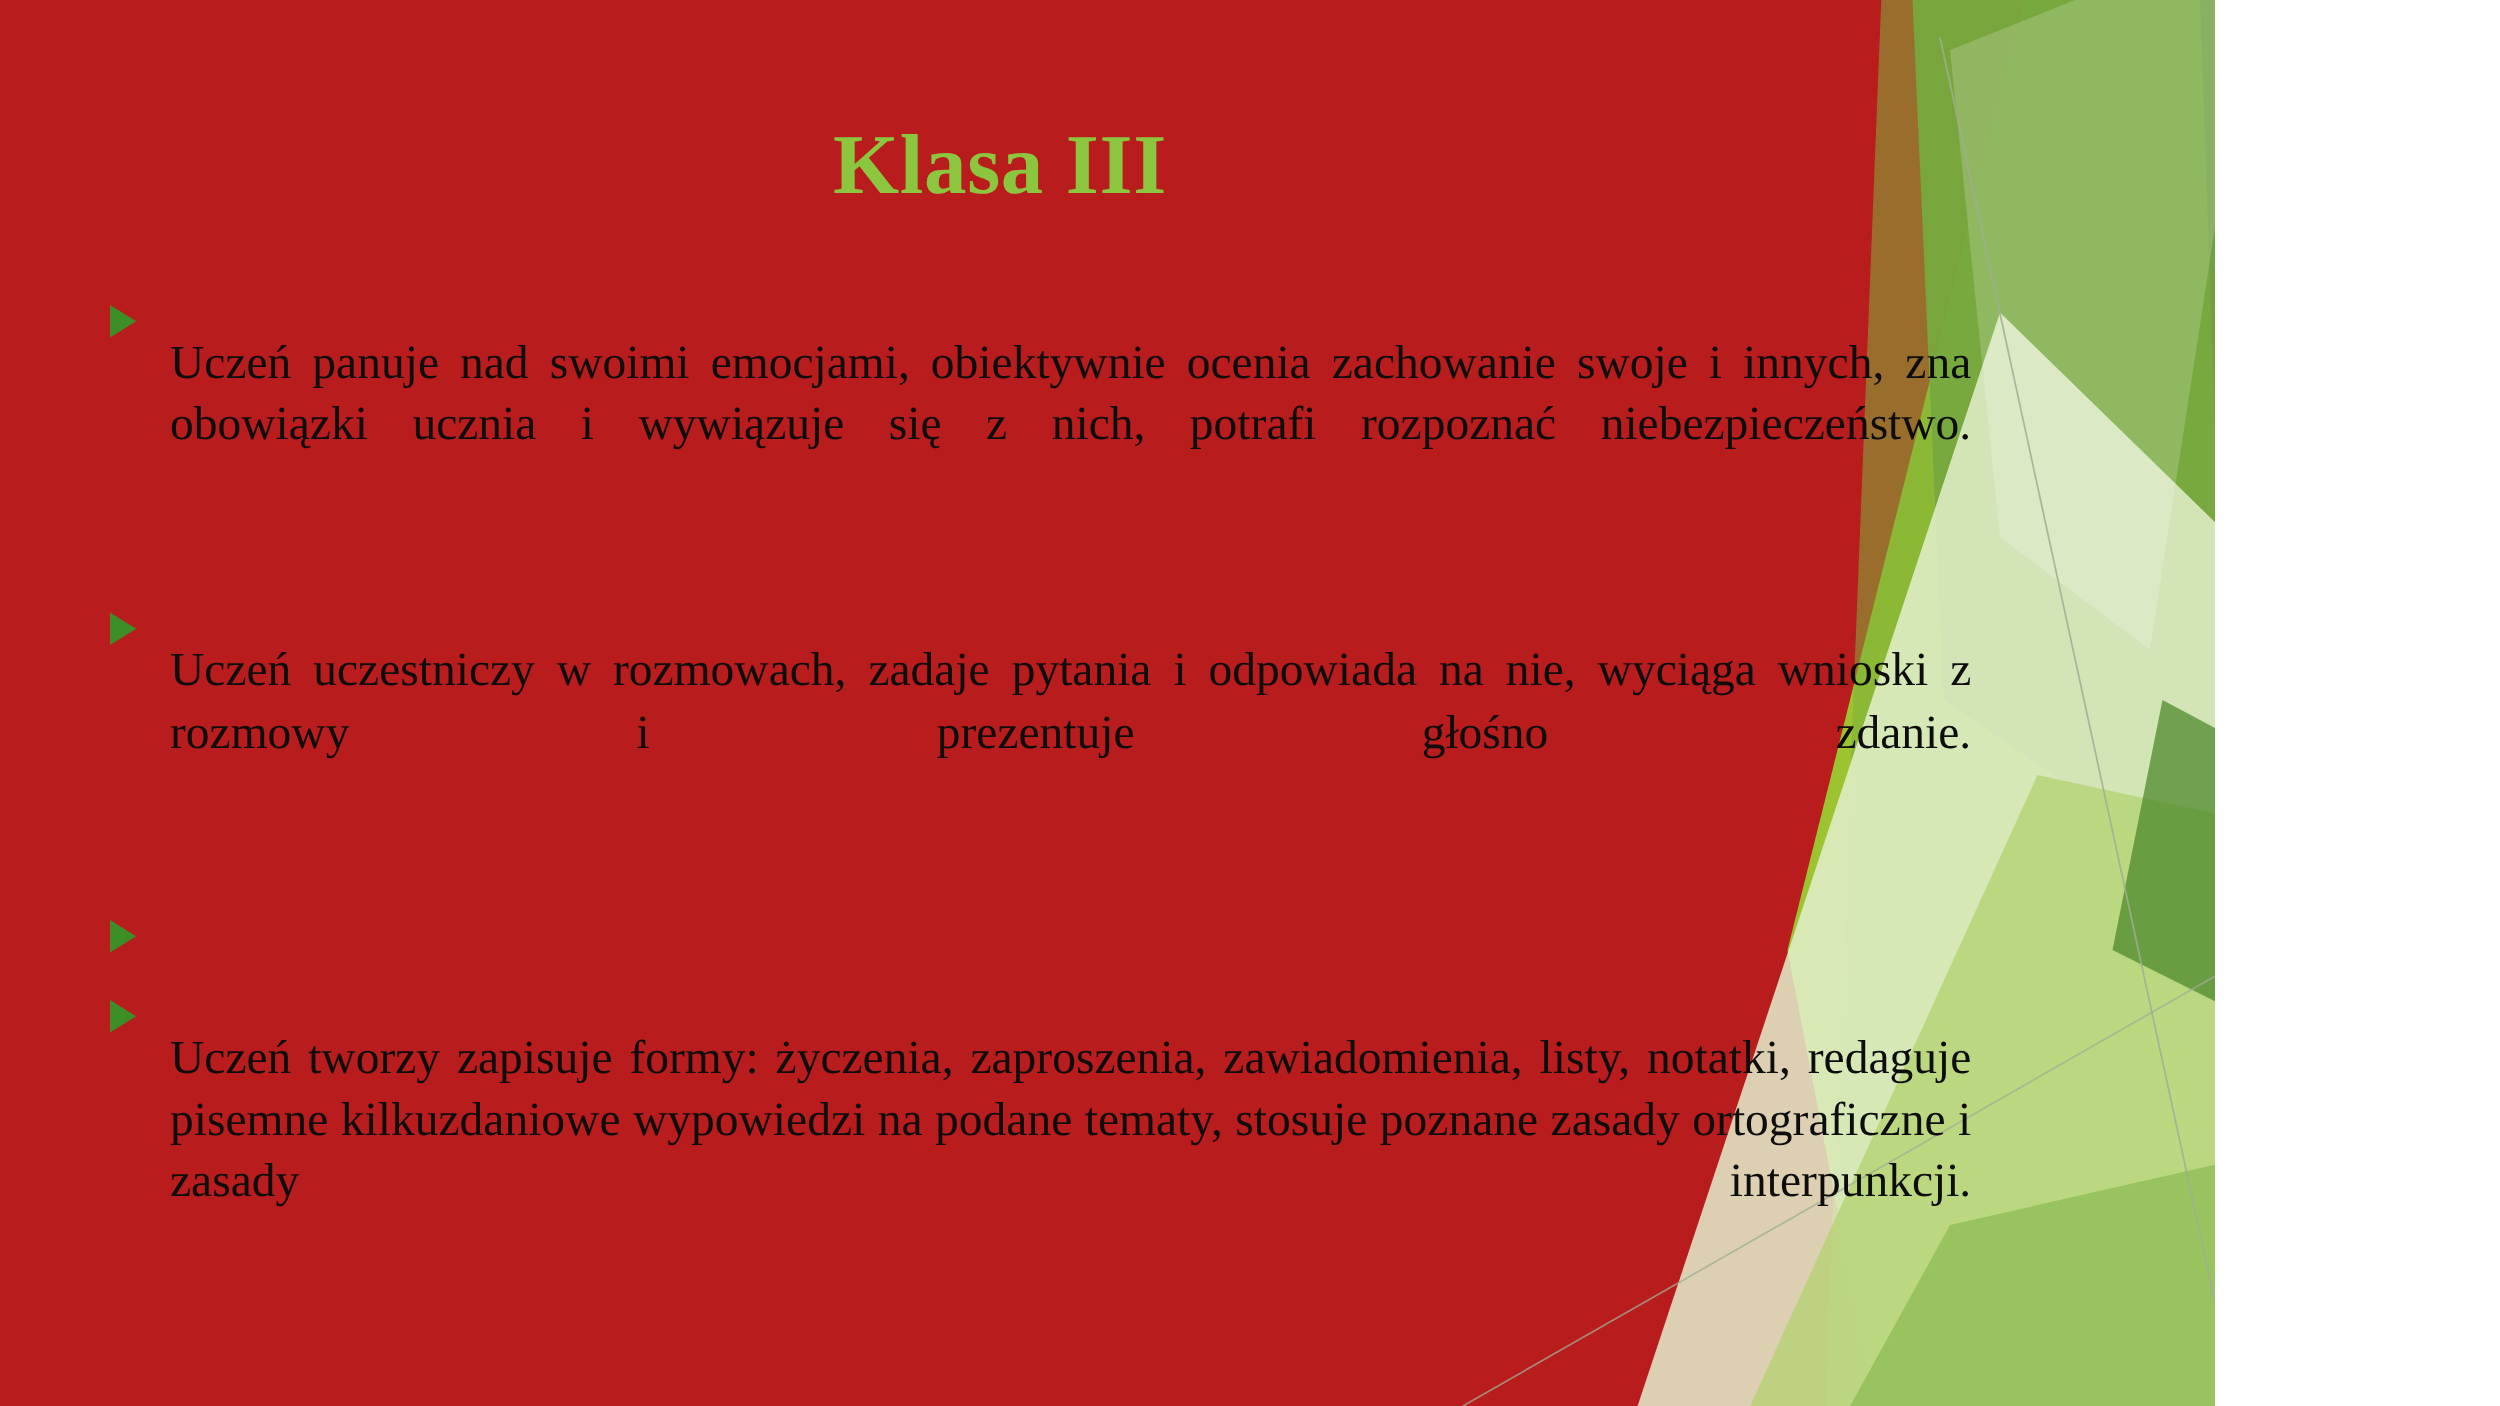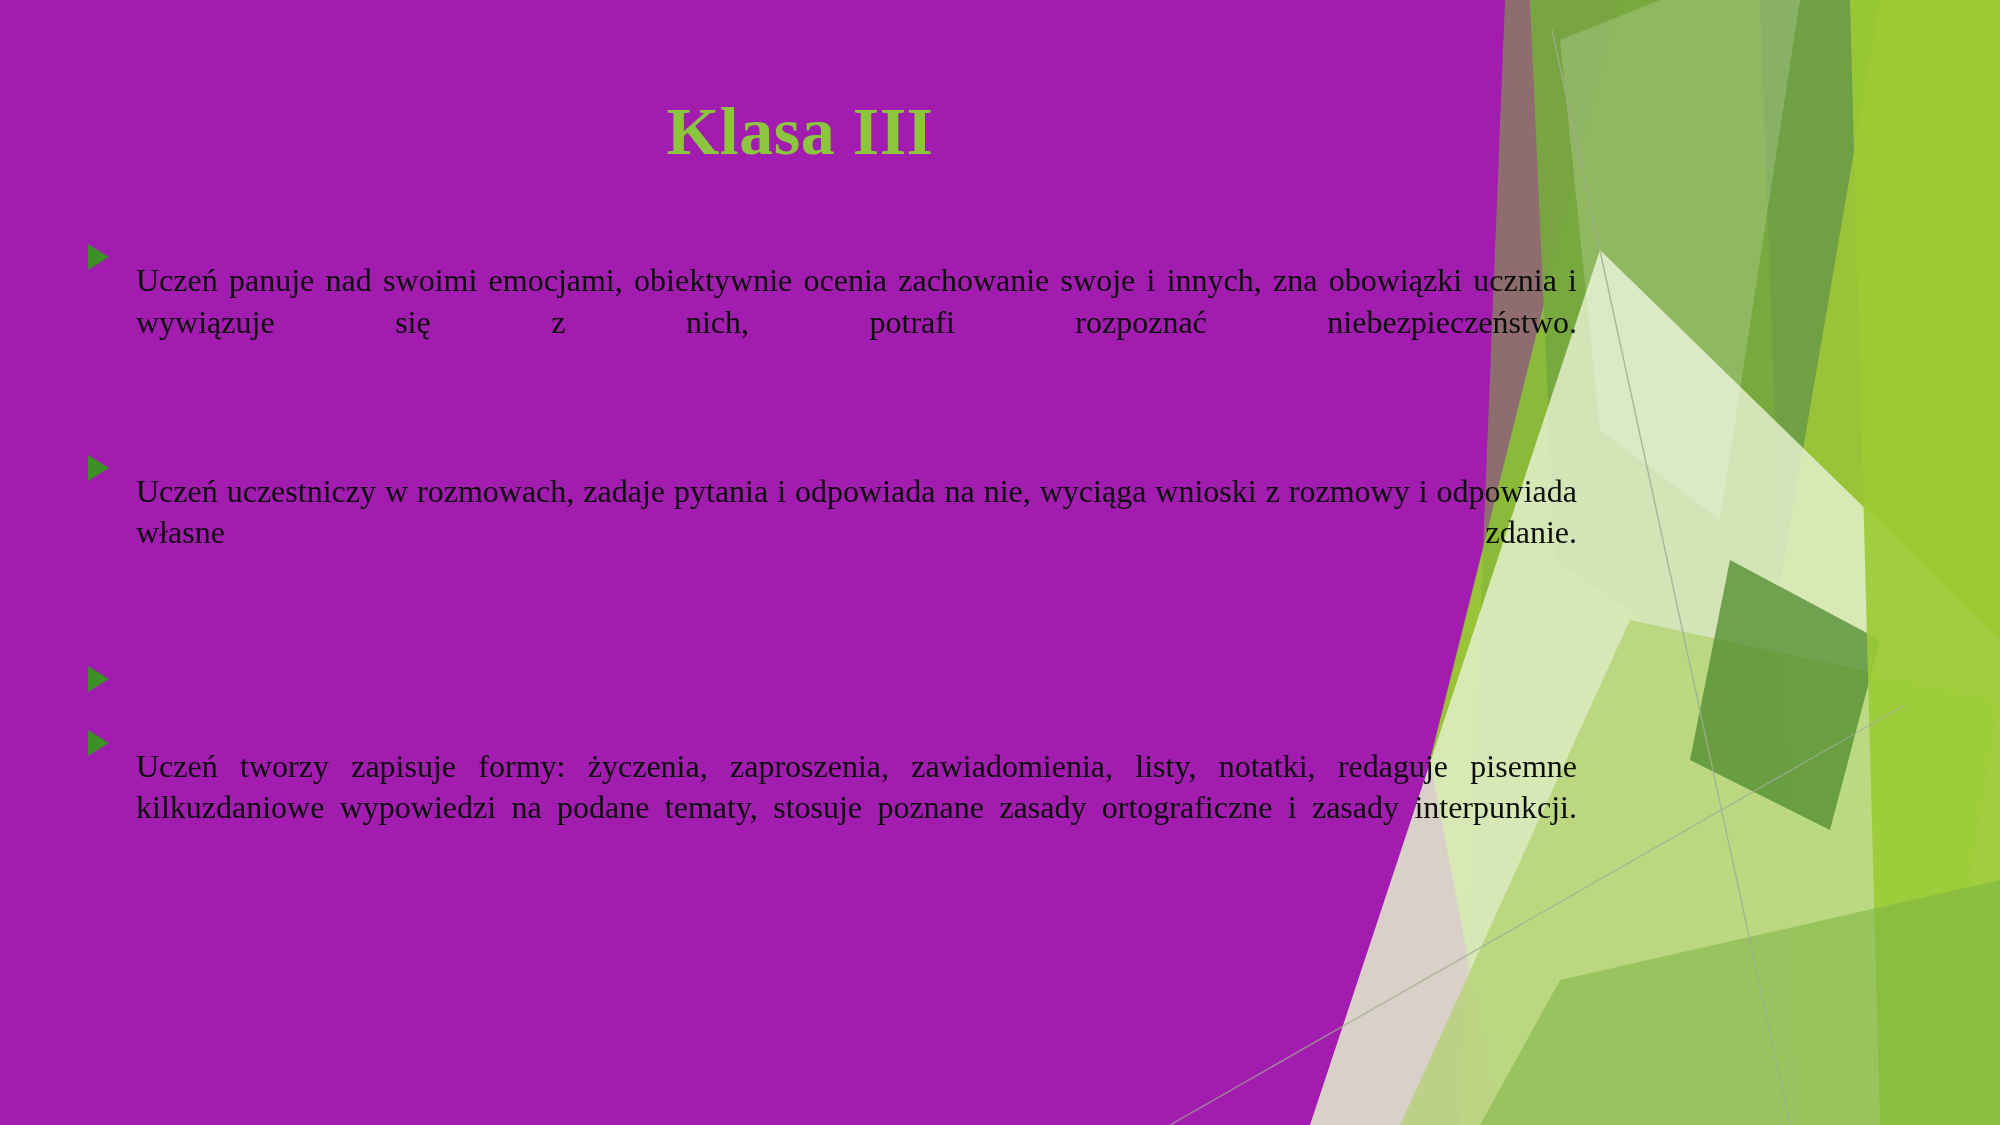--- a/index.html
+++ b/index.html
@@ -2,23 +2,23 @@
 <html><head>
 <meta charset="utf-8">
 <style>
   html, body {
     margin: 0;
     padding: 0;
     background: #ffffff;
   }
   .slide {
     position: relative;
-    width: 2000px;
+    width: 1772px;
     height: 1125px;
-    background: #a21caf;
+    background: #b91c1c;
     overflow: hidden;
     font-family: "Liberation Serif", "DejaVu Serif", serif;
   }
 
   
   .bg-art {
     position: absolute;
     inset: 0;
     width: 2000px;
     height: 1125px;
@@ -68,21 +68,21 @@
     display: block;
     width: 0;
     height: 0;
     margin-left: 16px;
     border-top: 13px solid transparent;
     border-bottom: 13px solid transparent;
     border-left: 21px solid #3E8E28;
   }
   .bullet-text {
     flex: 1 1 auto;
-    font-size: 32px;
+    font-size: 38px;
     line-height: 1.30;
     color: #0d0d0d;
     text-align: justify;
     text-justify: inter-word;
     hyphens: none;
   }
   
   .bullet-text::after {
     content: "";
     display: inline-block;
@@ -128,21 +128,21 @@
       <span class="bullet-marker">
           <i class="tri"></i>
         </span>
       <p class="bullet-text">Uczeń panuje nad swoimi emocjami, obiektywnie ocenia zachowanie swoje i innych, zna obowiązki ucznia i wywiązuje się z nich, potrafi rozpoznać niebezpieczeństwo.</p>
     </div>
 
     <div class="bullet-row">
       <span class="bullet-marker">
           <i class="tri"></i>
         </span>
-      <p class="bullet-text">Uczeń uczestniczy w rozmowach, zadaje pytania i odpowiada na nie, wyciąga wnioski z rozmowy i odpowiada własne zdanie.</p>
+      <p class="bullet-text">Uczeń uczestniczy w rozmowach, zadaje pytania i odpowiada na nie, wyciąga wnioski z rozmowy i prezentuje głośno zdanie.</p>
     </div>
 
     <div class="bullet-row">
       <span class="bullet-marker">
           <i class="tri"></i>
         </span>
     </div>
 
     <div class="bullet-row">
       <span class="bullet-marker">

